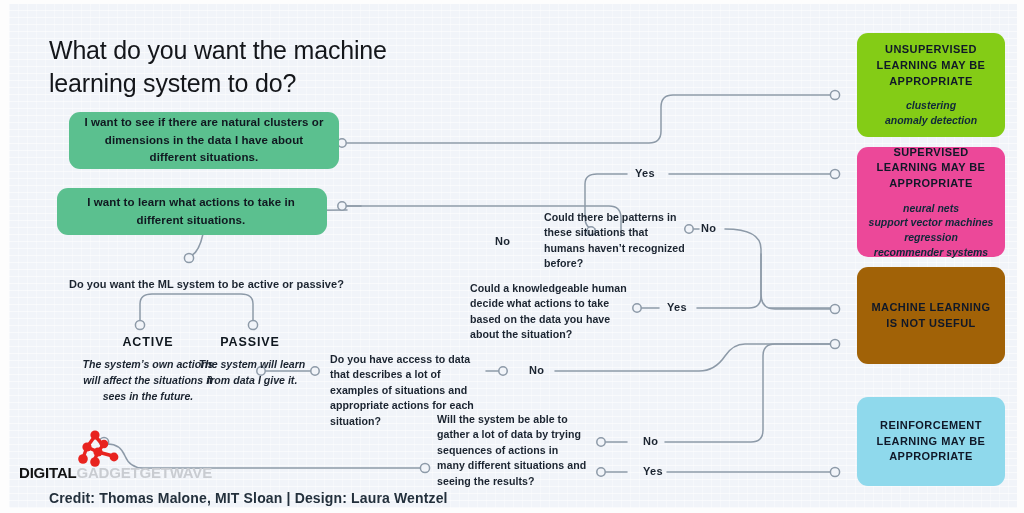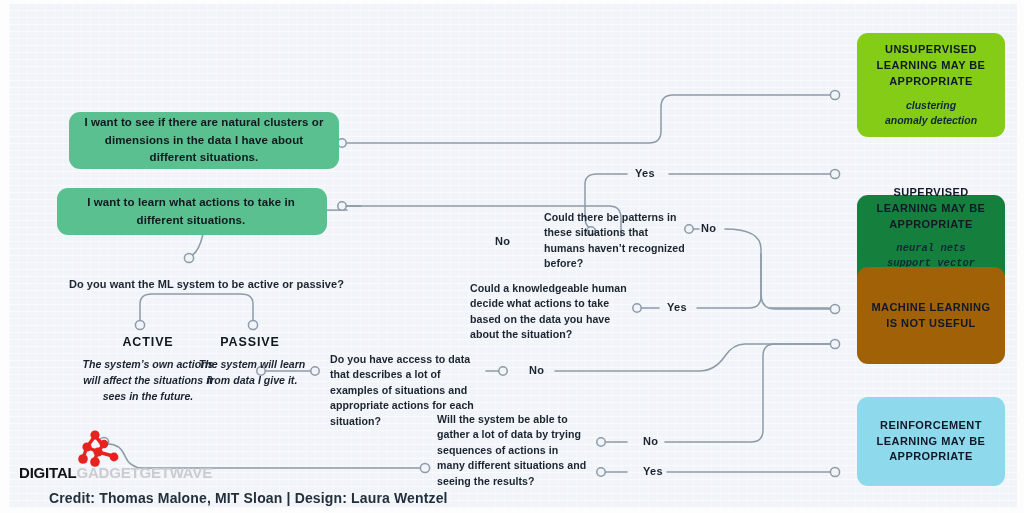--- a/index.html
+++ b/index.html
@@ -58,21 +58,21 @@
   }
   .outbox .ohead{
     font-weight:bold;font-size:11px;line-height:1.42;
     color:#101828;letter-spacing:.45px;
   }
   .outbox .osub{
     margin-top:9px;font-size:10.5px;line-height:1.4;
     color:#10283a;font-style:italic;font-weight:bold;
   }
   #out1{left:848px;top:29px;width:148px;height:104px;background:#84cc16;}
-  #out2{left:848px;top:143px;width:148px;height:110px;background:#15803d;margin-top:48px;}
+  #out2{left:848px;top:143px;width:148px;height:110px;background:#ec4899;}
   #out3{left:848px;top:263px;width:148px;height:97px;background:#a16207;}
   #out4{left:848px;top:393px;width:148px;height:89px;background:#8fd9ec;}
 
   
   .qtext{
     color:#1b2430;font-weight:bold;font-size:10.6px;line-height:1.46;
     letter-spacing:.05px;
   }
   #q-active{left:60px;top:272px;width:290px;font-size:11px;}
   #q-patterns{left:535px;top:206px;width:145px;}
@@ -169,20 +169,21 @@
       <circle cx="680" cy="225" r="4.2"></circle>
       <circle cx="628" cy="304" r="4.2"></circle>
       <circle cx="494" cy="367" r="4.2"></circle>
       <circle cx="592" cy="438" r="4.2"></circle>
       <circle cx="592" cy="468" r="4.2"></circle>
       <circle cx="95" cy="438" r="4.6"></circle>
       <circle cx="416" cy="464" r="4.6"></circle>
     </g>
   </svg>
 
+  <div class="abs" id="title">What do you want the machine learning system to do?</div>
 
   <div class="abs greenbox" id="green1">
     <span>I want to see if there are natural clusters or dimensions in the data I have about different situations.</span>
   </div>
   <div class="abs greenbox" id="green2">
     <span>I want to learn what actions to take in different situations.</span>
   </div>
 
   <div class="abs qtext" id="q-active">Do you want the ML system to be active or passive?</div>
   <div class="abs apHead" id="activeHead">ACTIVE</div>
@@ -204,21 +205,21 @@
   <div class="abs ynlabel" style="left:634px;top:461px;">Yes</div>
 
   <div class="abs outbox" id="out1">
     <div class="ohead">UNSUPERVISED LEARNING MAY BE APPROPRIATE</div>
     <div class="osub" style="white-space:pre-line;">clustering
 anomaly detection</div>
   </div>
 
   <div class="abs outbox" id="out2">
     <div class="ohead">SUPERVISED LEARNING MAY BE APPROPRIATE</div>
-    <div class="osub" style="white-space:pre-line;font-family:Liberation Mono, monospace;">neural nets
+    <div class="osub" style="white-space:pre-line;">neural nets
 support vector machines
 regression
 recommender systems</div>
   </div>
 
   <div class="abs outbox" id="out3">
     <div class="ohead">MACHINE LEARNING IS NOT USEFUL</div>
   </div>
 
   <div class="abs outbox" id="out4">

